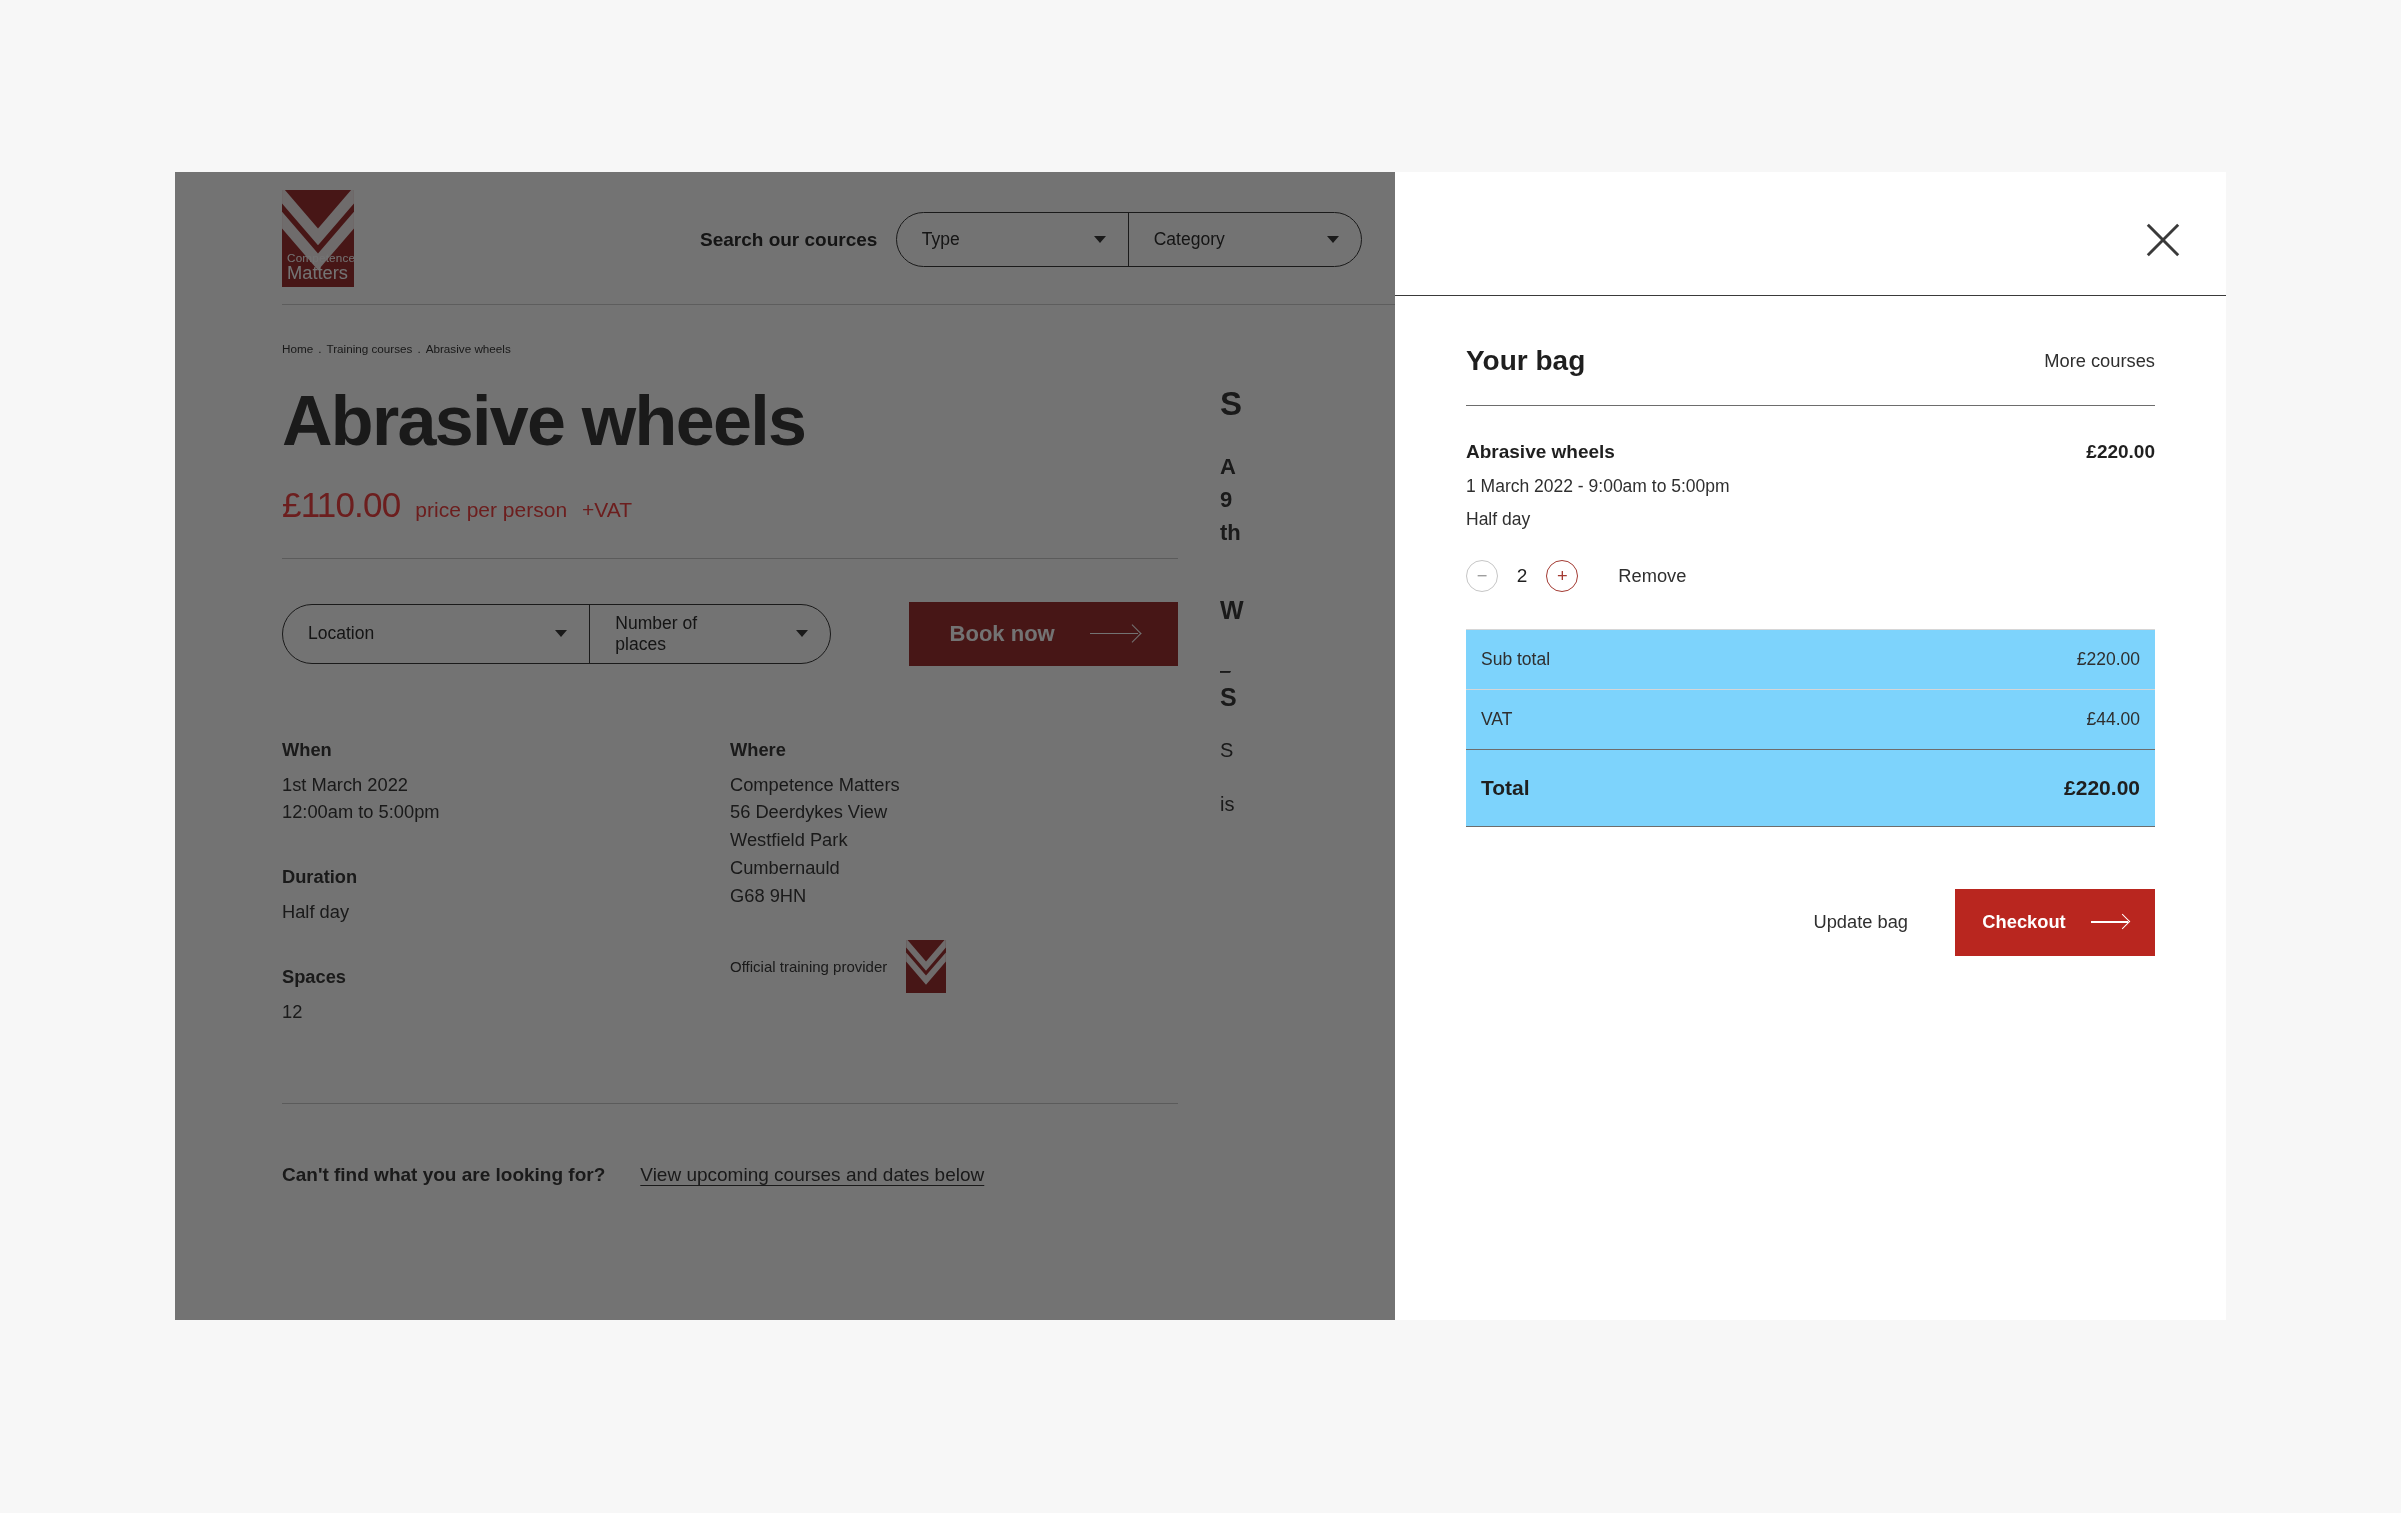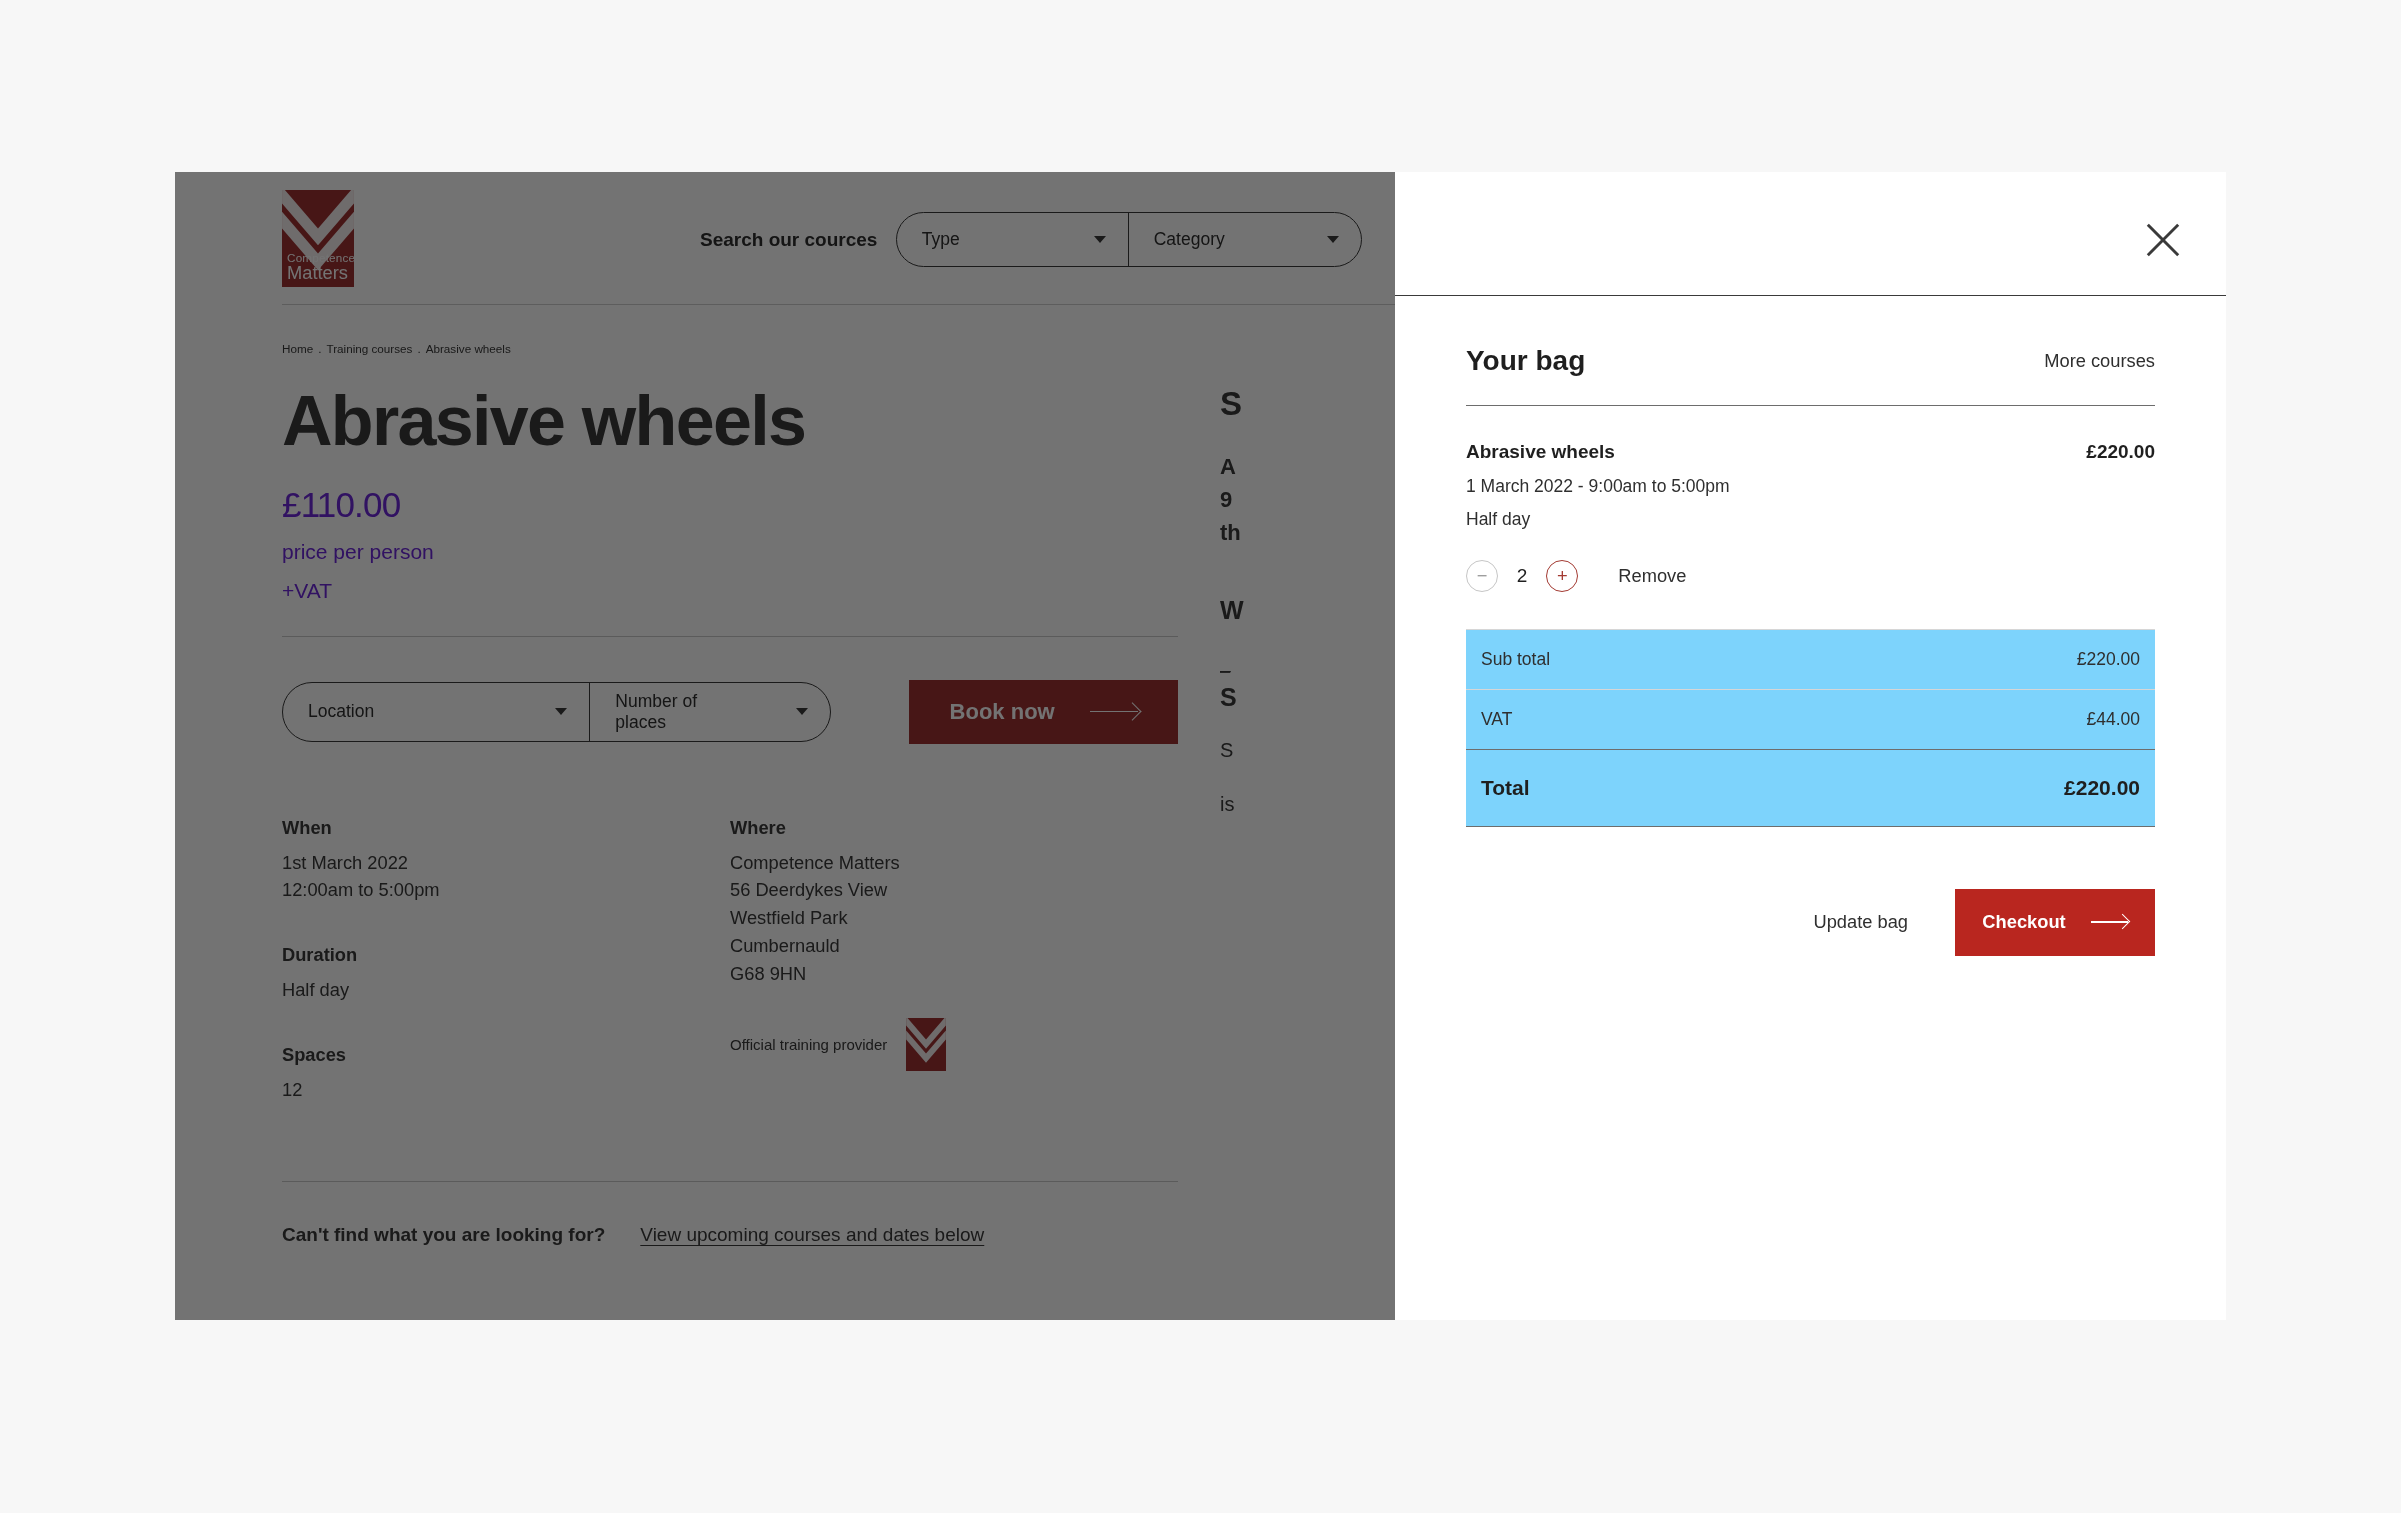--- a/index.html
+++ b/index.html
@@ -101,21 +101,21 @@
   .content-cols { display: flex; margin-left: 107px; margin-top: 30px; }
   .col-left { width: 896px; }
   .col-right { width: 467px; margin-left: 42px; }
 
   h1.course-title {
     font-size: 70px; font-weight: 700; color: #3a3a3a;
     letter-spacing: -1.7px; line-height: 1.04;
   }
   .price-row {
     display: flex; align-items: baseline; gap: 15px;
-    margin-top: 27px; color: #6d28d9; flex-direction: column;
+    margin-top: 27px; color: #ef4444;
   }
   .price-amount { font-size: 35px; font-weight: 400; letter-spacing: -0.8px; }
   .price-note { font-size: 21px; }
   .price-vat { font-size: 21px; }
 
   .hr-thin { height: 0.8px; background: #c9c9c9; margin-top: 33px; width: 896px; }
 
   
   .booking-row { display: flex; align-items: center; margin-top: 43px; gap: 0; }
   .booking-pills {
@@ -162,21 +162,21 @@
   .provider-row {
     display: flex; align-items: center; gap: 18.3px; margin-top: 30px;
   }
   .provider-txt { font-size: 15px; color: #3a3a3a; }
   .logo-sm {
     position: relative; width: 40px; height: 53px;
     background: #9e3232; overflow: hidden; flex: none;
   }
 
   .hr-thin2 { height: 0.8px; background: #c9c9c9; margin-top: 37px; width: 896px; }
-  .cantfind { display: flex; align-items: baseline; gap: 35px; margin-top: 42px; }
+  .cantfind { display: flex; align-items: baseline; gap: 35px; margin-top: 60px; }
   .cantfind-q { font-size: 19px; font-weight: 700; color: #3a3a3a; }
   .cantfind-a {
     font-size: 19px; color: #3a3a3a; text-decoration: underline;
     text-underline-offset: 4.2px; cursor: pointer; text-align: center;
   }
 
   
   .rc-h2 { font-size: 33px; font-weight: 700; color: #3a3a3a; }
   .rc-lead {
     font-size: 22px; font-weight: 700; color: #3a3a3a;

